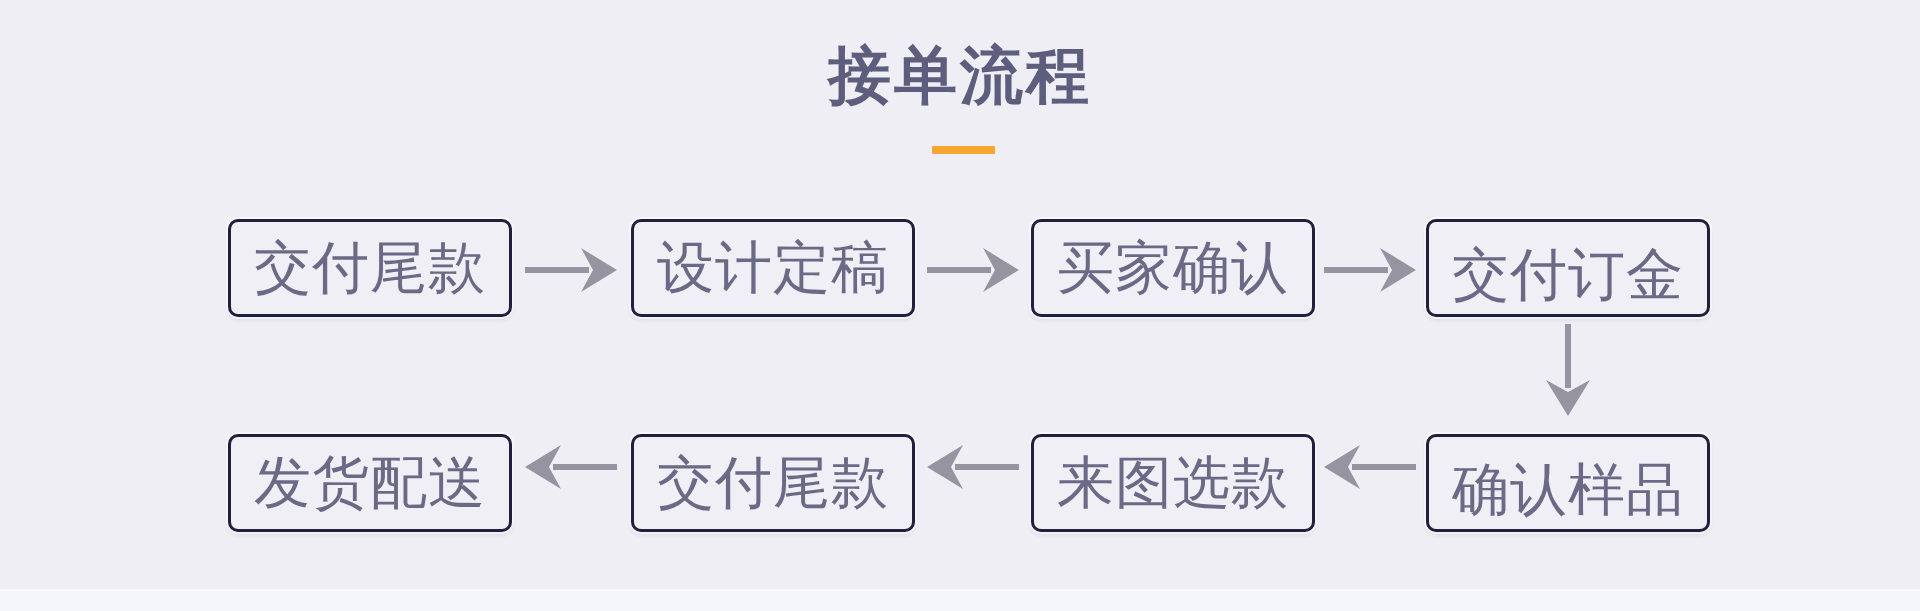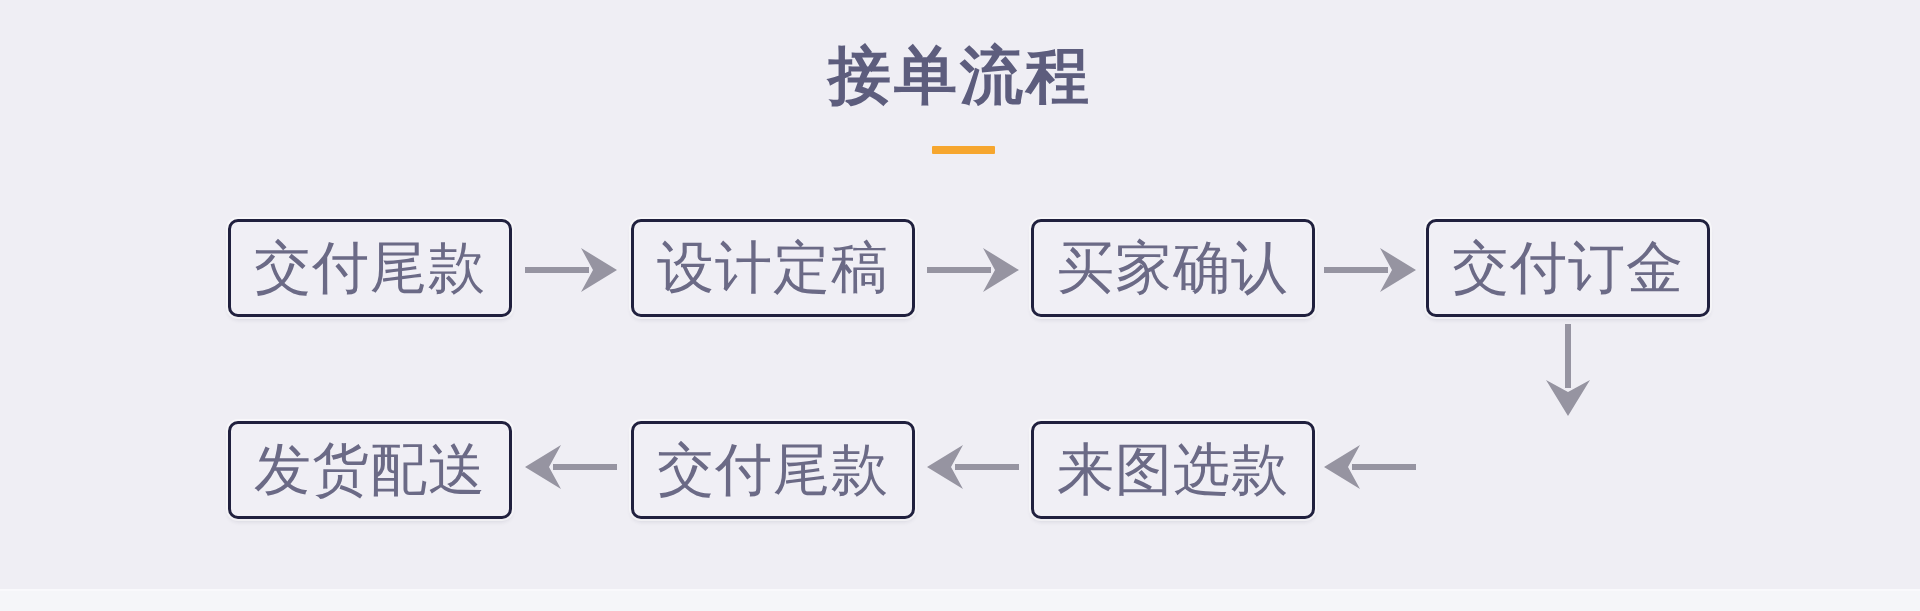--- a/index.html
+++ b/index.html
@@ -31,22 +31,22 @@
     border:3px solid #20203e;
     border-radius:10px;
     background:#f0eff5;
     display:flex;align-items:center;justify-content:center;
     font-size:57px;
     color:#6b6a86;
     letter-spacing:1px;
     box-shadow:0 0 0 2px rgba(255,255,255,0.55),0 3px 4px rgba(32,32,62,0.10);
   }
   .row1{top:219px;}
-  .row2{top:421px;}
-  .c1{left:228px;} .c2{left:631px;text-align:center;} .c3{left:1031px;text-align:center;} .c4{left:1426px;}
+  .row2{top:434px;}
+  .c1{left:228px;} .c2{left:631px;text-align:center;} .c3{left:1031px;text-align:center;} .c4{left:1426px;align-items:flex-end;}
   .arrow{
     position:absolute;width:92px;height:48px;
     display:flex;align-items:center;justify-content:center;
   }
   .arrow svg{width:92px;height:48px;display:block;}
   .arrow-r1{top:246px;}
   .arrow-r2{top:443px;}
   .a1{left:525px;} .a2{left:927px;} .a3{left:1324px;}
   .arrow-left svg{transform:scaleX(-1);}
   .arrow-down{left:1522px;top:346px;}
@@ -125,16 +125,19 @@
   </div>
   <div class="flow-box row2 c3">
     <span>来图选款</span>
   </div>
   <div class="arrow arrow-left arrow-r2 a3">
     <svg viewBox="0 0 92 48" xmlns="http://www.w3.org/2000/svg">
       <path fill="#9694a1" d="M0 21 H64 V27 H0 Z"></path>
       <path fill="#9694a1" d="M56 2 L92 24 L56 46 L68 24 Z"></path>
     </svg>
   </div>
+  <div class="flow-box row2 c4">
+    <span>确认样品</span>
+  </div>
 
   <div class="footer-strip"></div>
 
 </div>
 
 </body></html>

